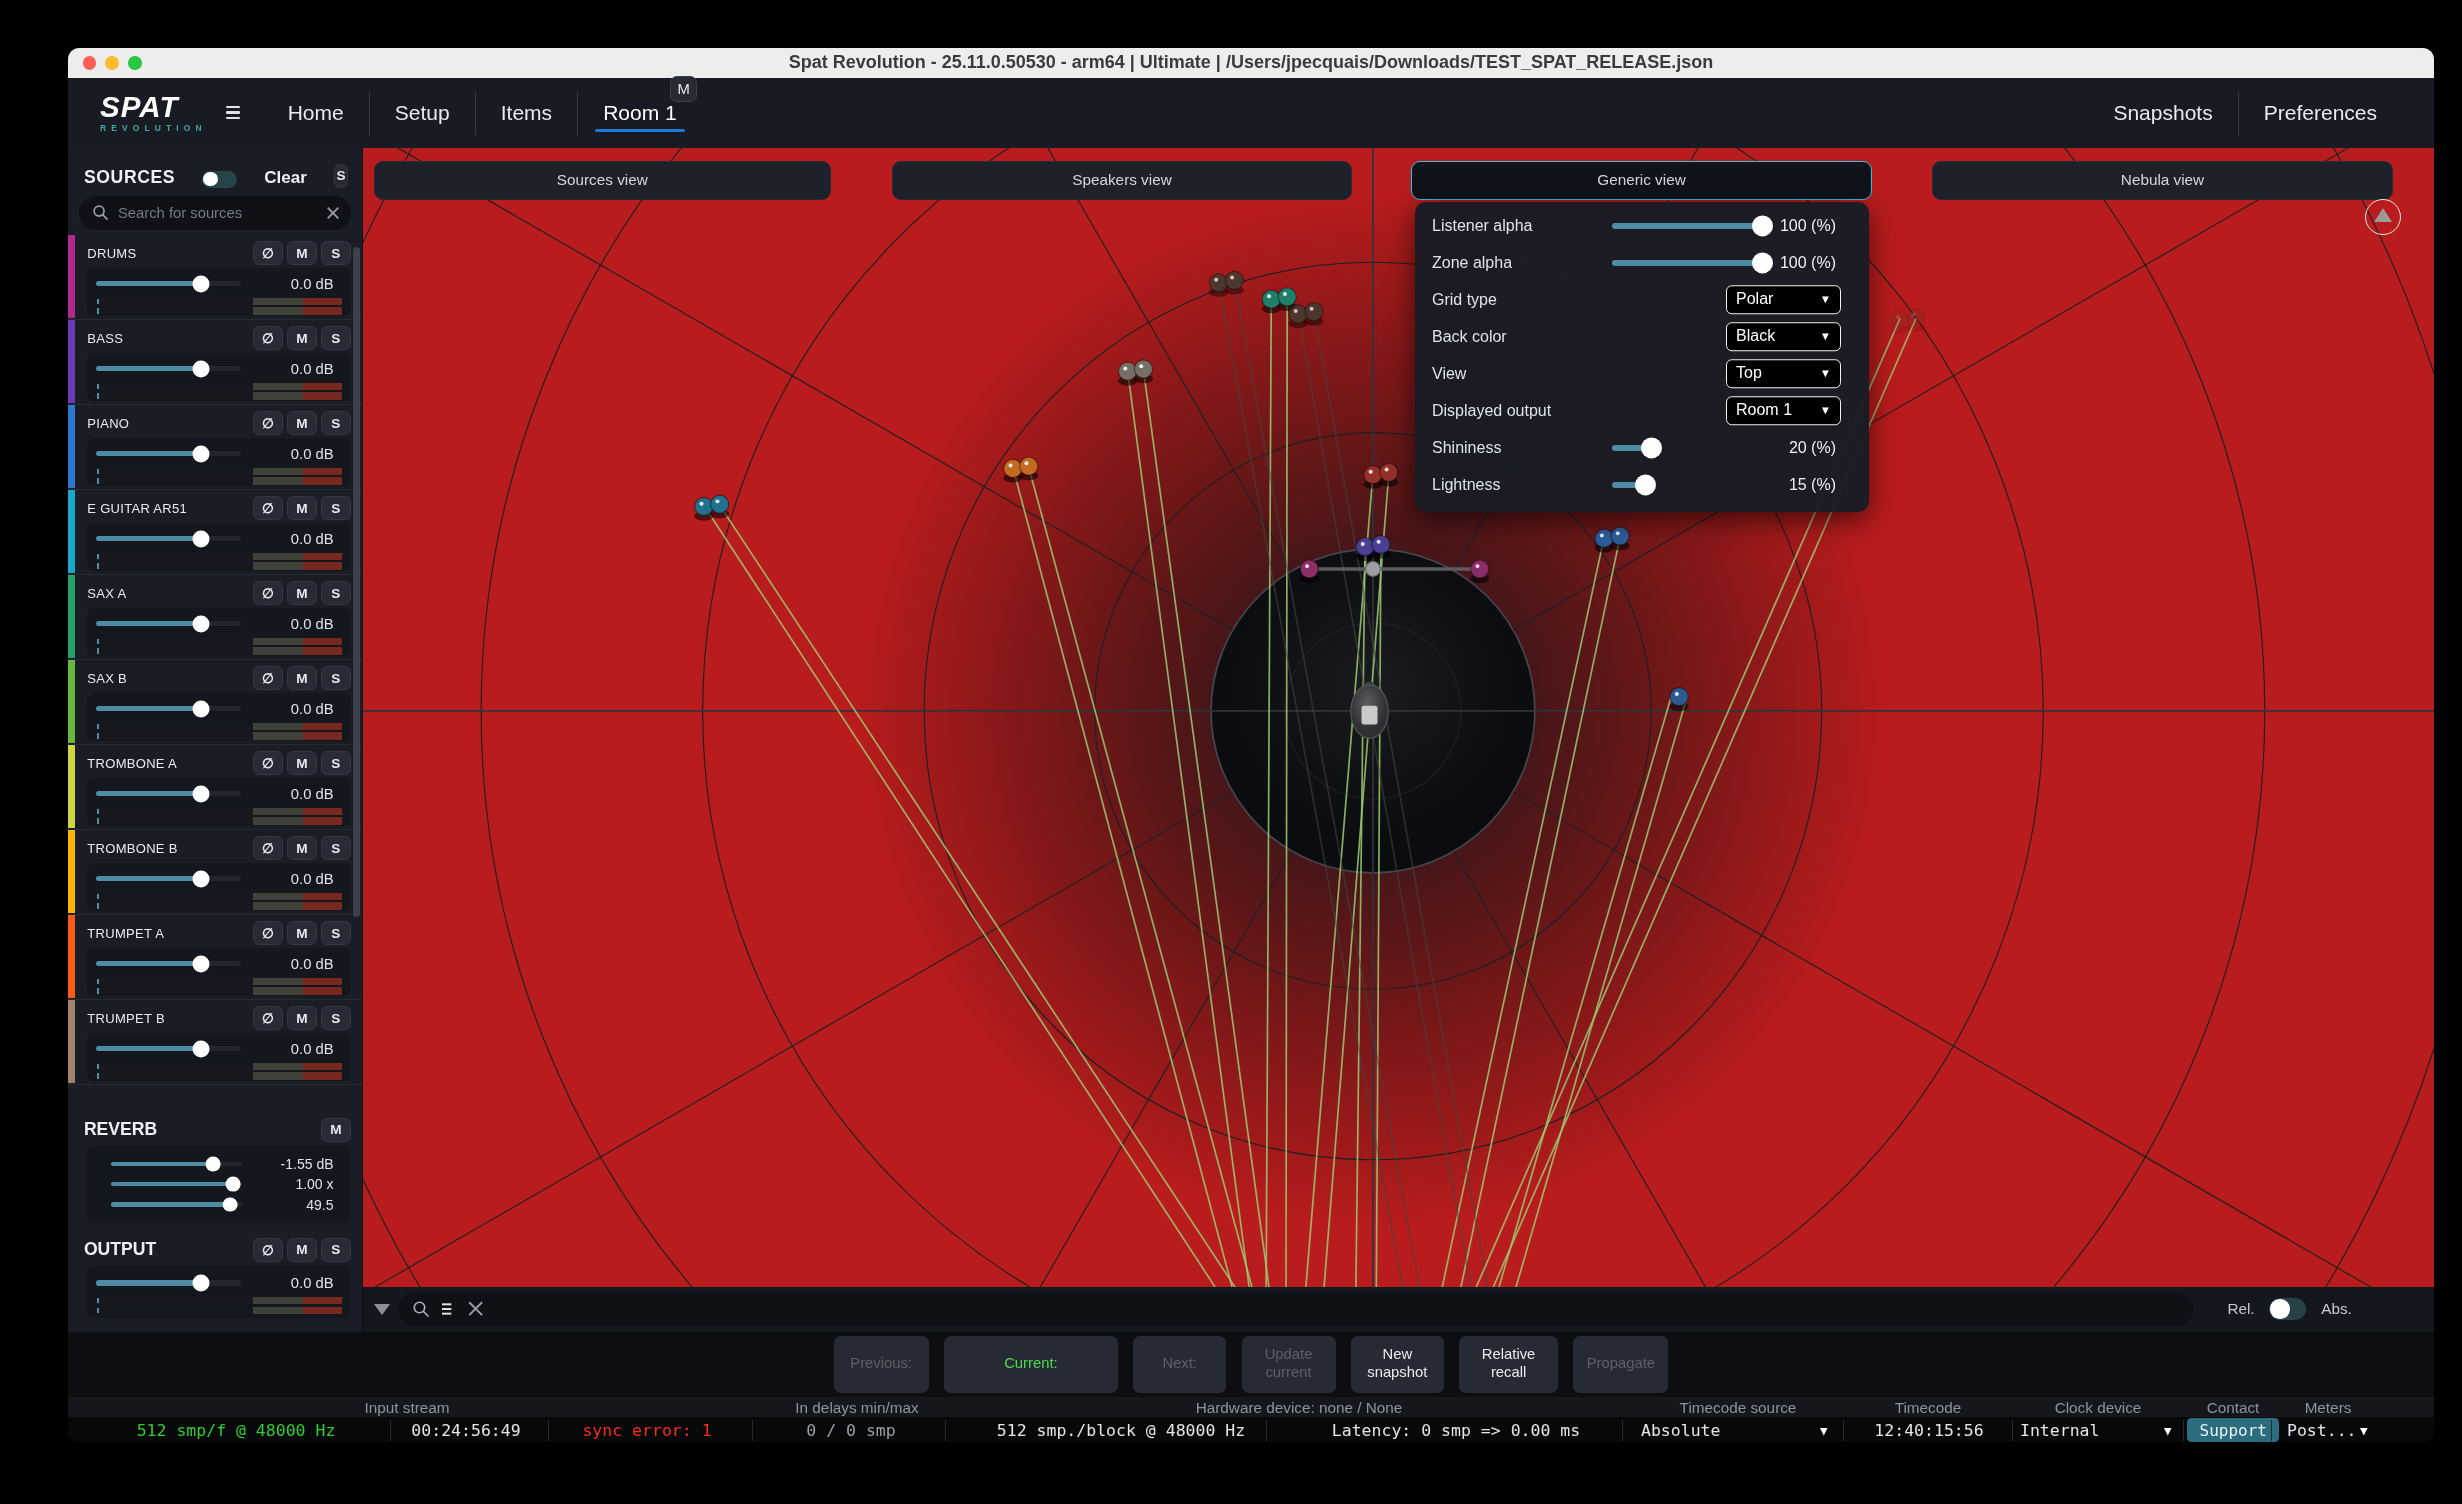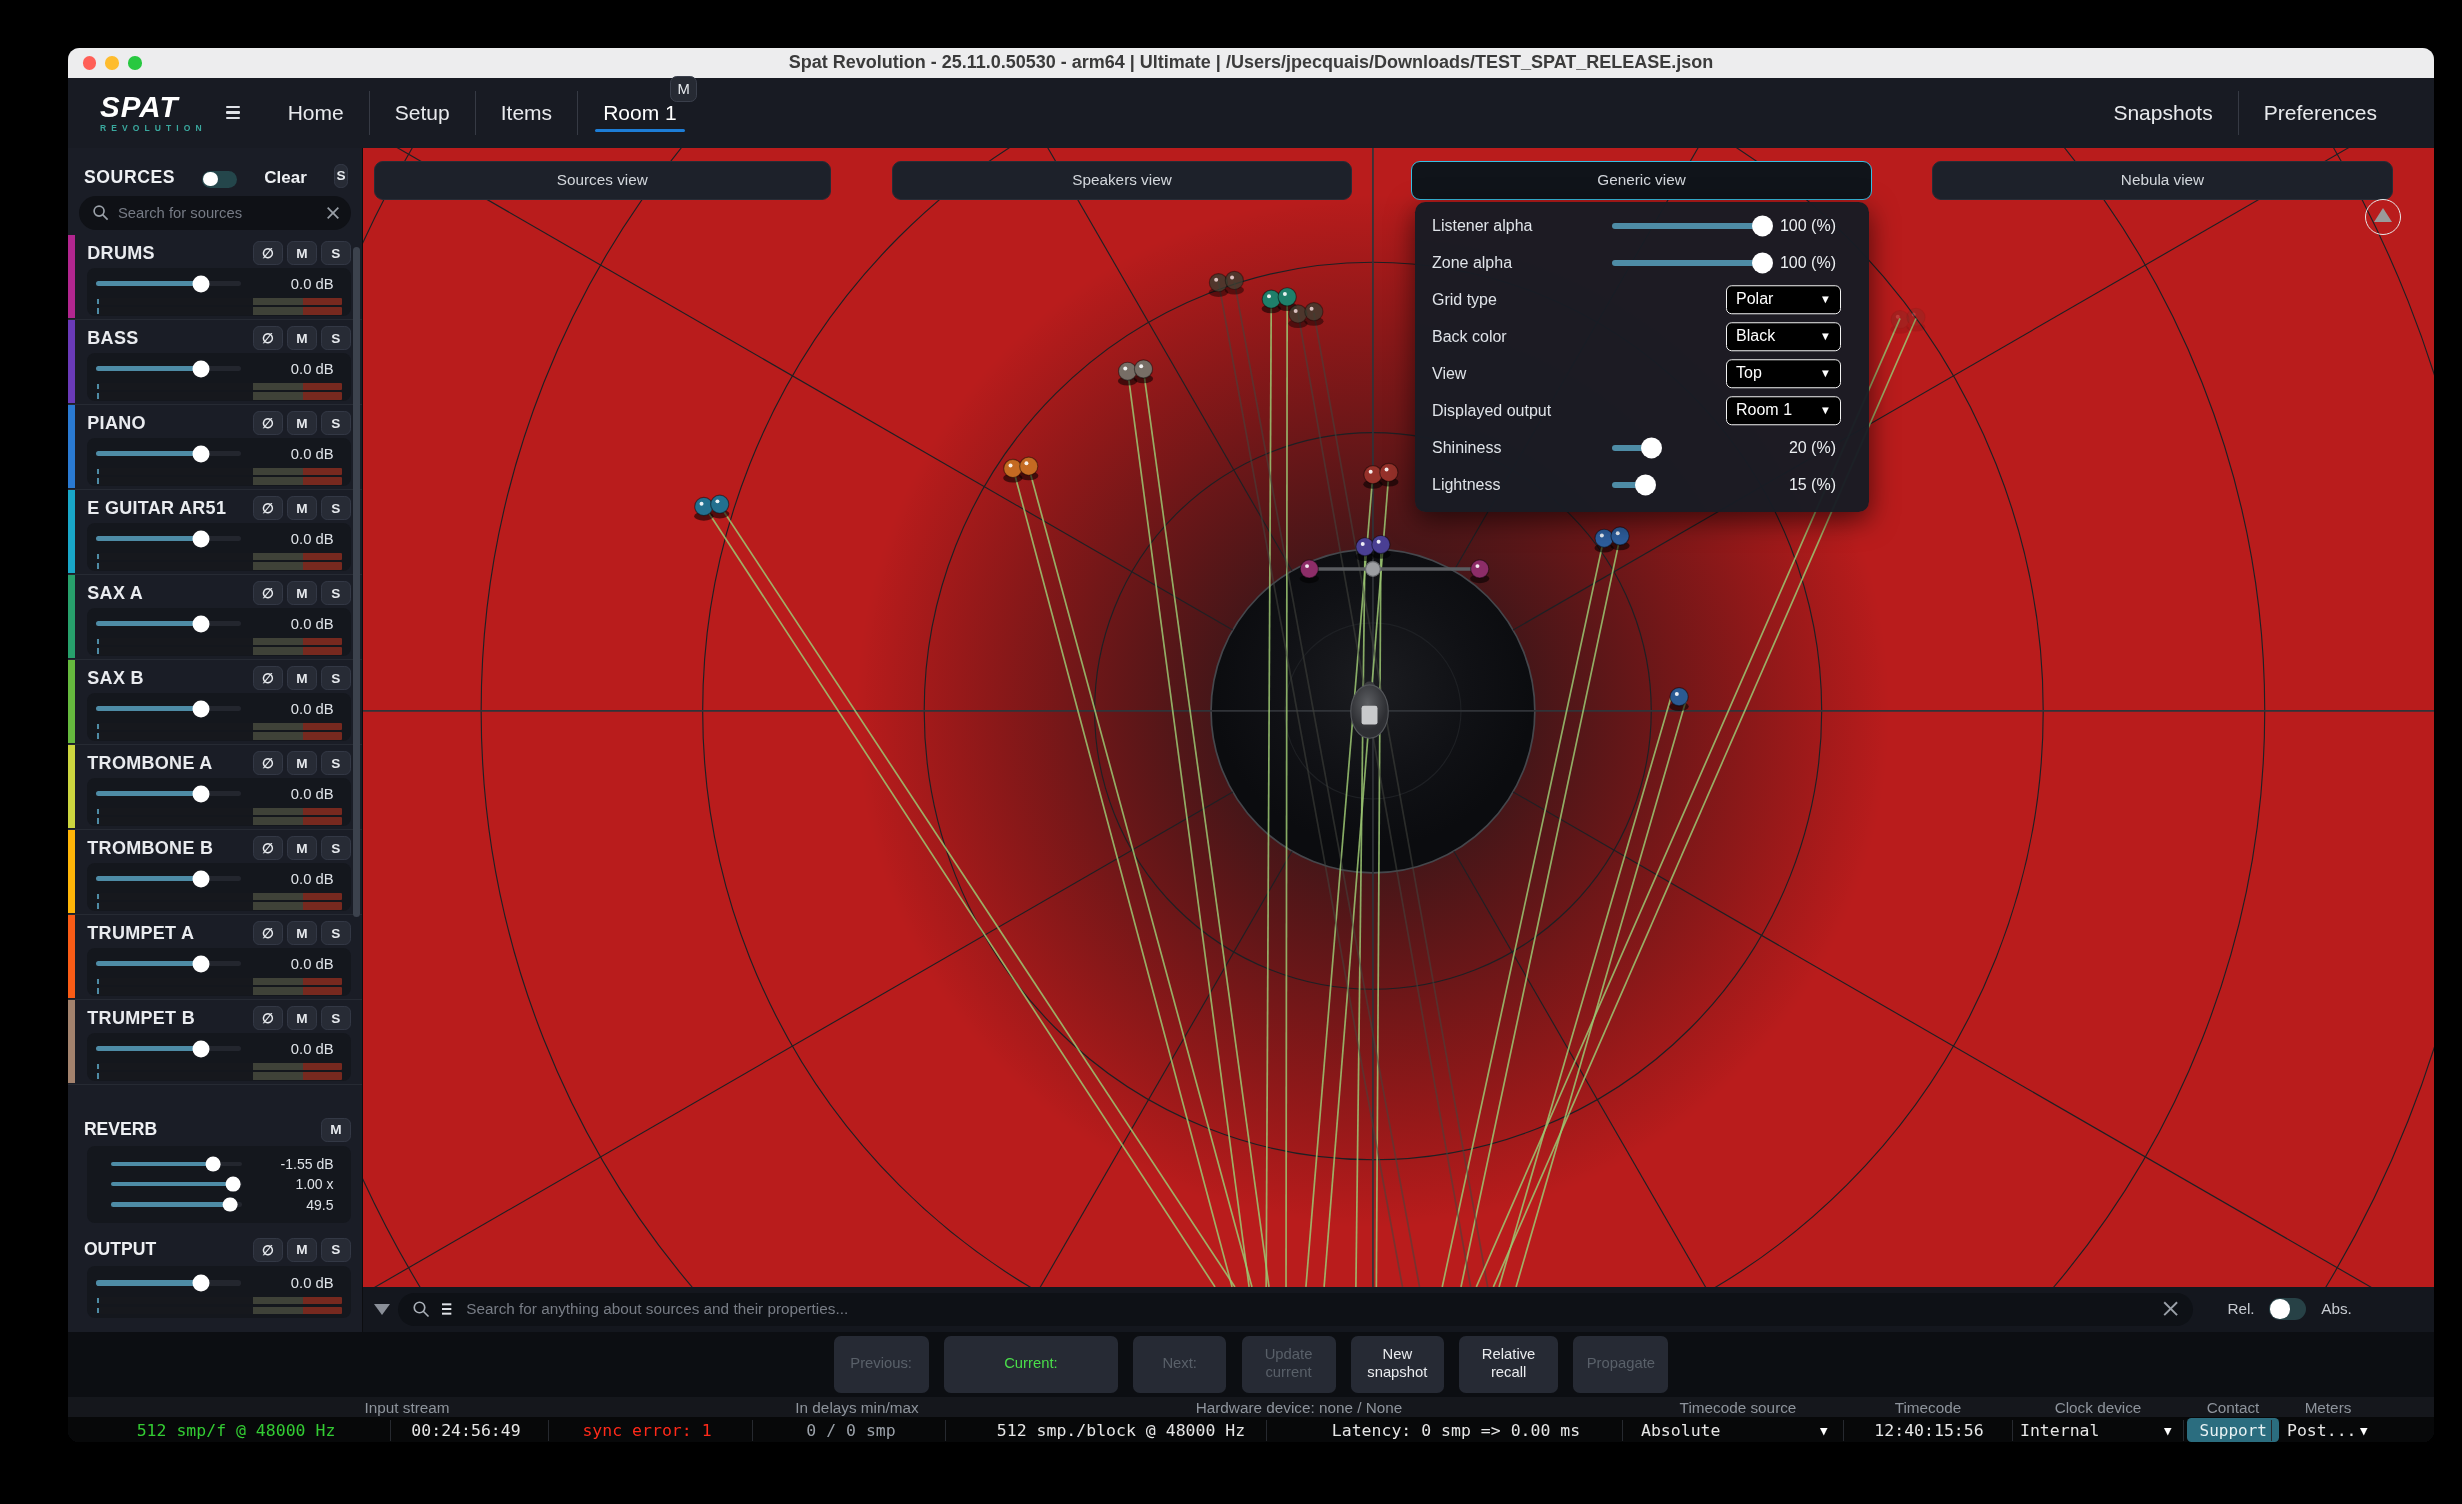--- a/index.html
+++ b/index.html
@@ -40,21 +40,21 @@
   .sp-clear{margin-left:auto;font-size:17px;font-weight:700;color:#eef0f3;cursor:pointer}
   .sq-btn{width:29.5px;height:24px;border-radius:6.2px;background:#272b35;border:1.1px solid #333845;color:#e6e9ed;font-size:13.6px;font-weight:700;display:flex;align-items:center;justify-content:center;cursor:pointer}
   .sp-search{margin:8px 11.4px 5.7px 11.4px;height:34px;border-radius:17px;background:#0f1116;display:flex;align-items:center;padding:0 12.5px;gap:9px;flex:0 0 auto}
   .sp-search input{flex:1;background:transparent;border:none;outline:none;font-size:14.8px;color:#cfd3d9;font-family:"Liberation Sans",sans-serif}
   .sp-search input::placeholder{color:#767b85}
   .icon-svg{flex:0 0 auto}
   #source-list{flex:0 0 auto}
   .src-item{position:relative;height:85px;border-bottom:1.1px solid #262a33;padding:4.5px 11.4px 0 19.3px}
   .stripe{position:absolute;left:0;top:0;bottom:1.1px;width:6.8px}
   .src-head{display:flex;align-items:center;height:27px}
-  .src-name{font-size:18px;font-weight:700;color:#e9ebef;letter-spacing:0.3px}
+  .src-name{font-size:13px;font-weight:400;color:#e9ebef;letter-spacing:0.3px}
   .btn-row{margin-left:auto;display:flex;gap:4.5px}
   .src-box{margin-top:1.1px;height:48px;background:#14171d;border-radius:8px;padding:4.5px 9px 3.4px 9px}
   .slide-row{display:flex;align-items:center;height:23px}
   .track{position:relative;width:145px;height:5.1px;border-radius:2.8px;background:#23262e}
   .track .fill{width:72%;height:100%;border-radius:2.8px;background:#4e8ca6}
   .track .knob{position:absolute;left:72%;top:50%;transform:translate(-50%,-50%);width:17px;height:17px;border-radius:50%;background:#fff}
   .lvl{margin-left:auto;font-size:14.8px;color:#dfe3e8;padding-right:8px}
   .meter{height:7.4px;border-radius:1.1px;margin-top:2.3px;background:linear-gradient(to right,#16181d 0 64%,#3f4238 64% 84%,#77291f 84% 100%);position:relative}
   .meter::before{content:'';position:absolute;left:1.1px;top:1.1px;bottom:1.1px;width:1.7px;background:#4e8ca6}
   .sp-scrollbar{position:absolute;right:1.7px;top:99px;width:7.4px;height:670px;border-radius:4px;background:#3c424d}
@@ -725,21 +725,20 @@
         <div class="sr-bar">
           <svg class="icon-svg" width="18" height="18" viewBox="0 0 24 24">
               <circle cx="10" cy="10" r="7" fill="none" stroke="#aab0b8" stroke-width="2.2"></circle>
               <line x1="15" y1="15" x2="22" y2="22" stroke="#aab0b8" stroke-width="2.2"></line>
             </svg>
           <svg class="icon-svg" width="16" height="16" viewBox="0 0 24 24">
               <line x1="3" y1="5" x2="17" y2="5" stroke="#dfe2e7" stroke-width="3"></line>
               <line x1="3" y1="12" x2="17" y2="12" stroke="#dfe2e7" stroke-width="3"></line>
               <line x1="3" y1="19" x2="17" y2="19" stroke="#dfe2e7" stroke-width="3"></line>
             </svg>
-          <input placeholder="Search for anything about sources and their properties..." style="">
           <svg class="icon-svg" width="19.3" height="19.3" viewBox="0 0 24 24">
               <line x1="4" y1="4" x2="20" y2="20" stroke="#9aa0a8" stroke-width="2.4"></line>
               <line x1="20" y1="4" x2="4" y2="20" stroke="#9aa0a8" stroke-width="2.4"></line>
             </svg>
         </div>
         <div class="sr-right">
           <span class="sr-lab">Rel.</span>
           <div class="toggle2">
               <div class="tknob"></div>
             </div>

